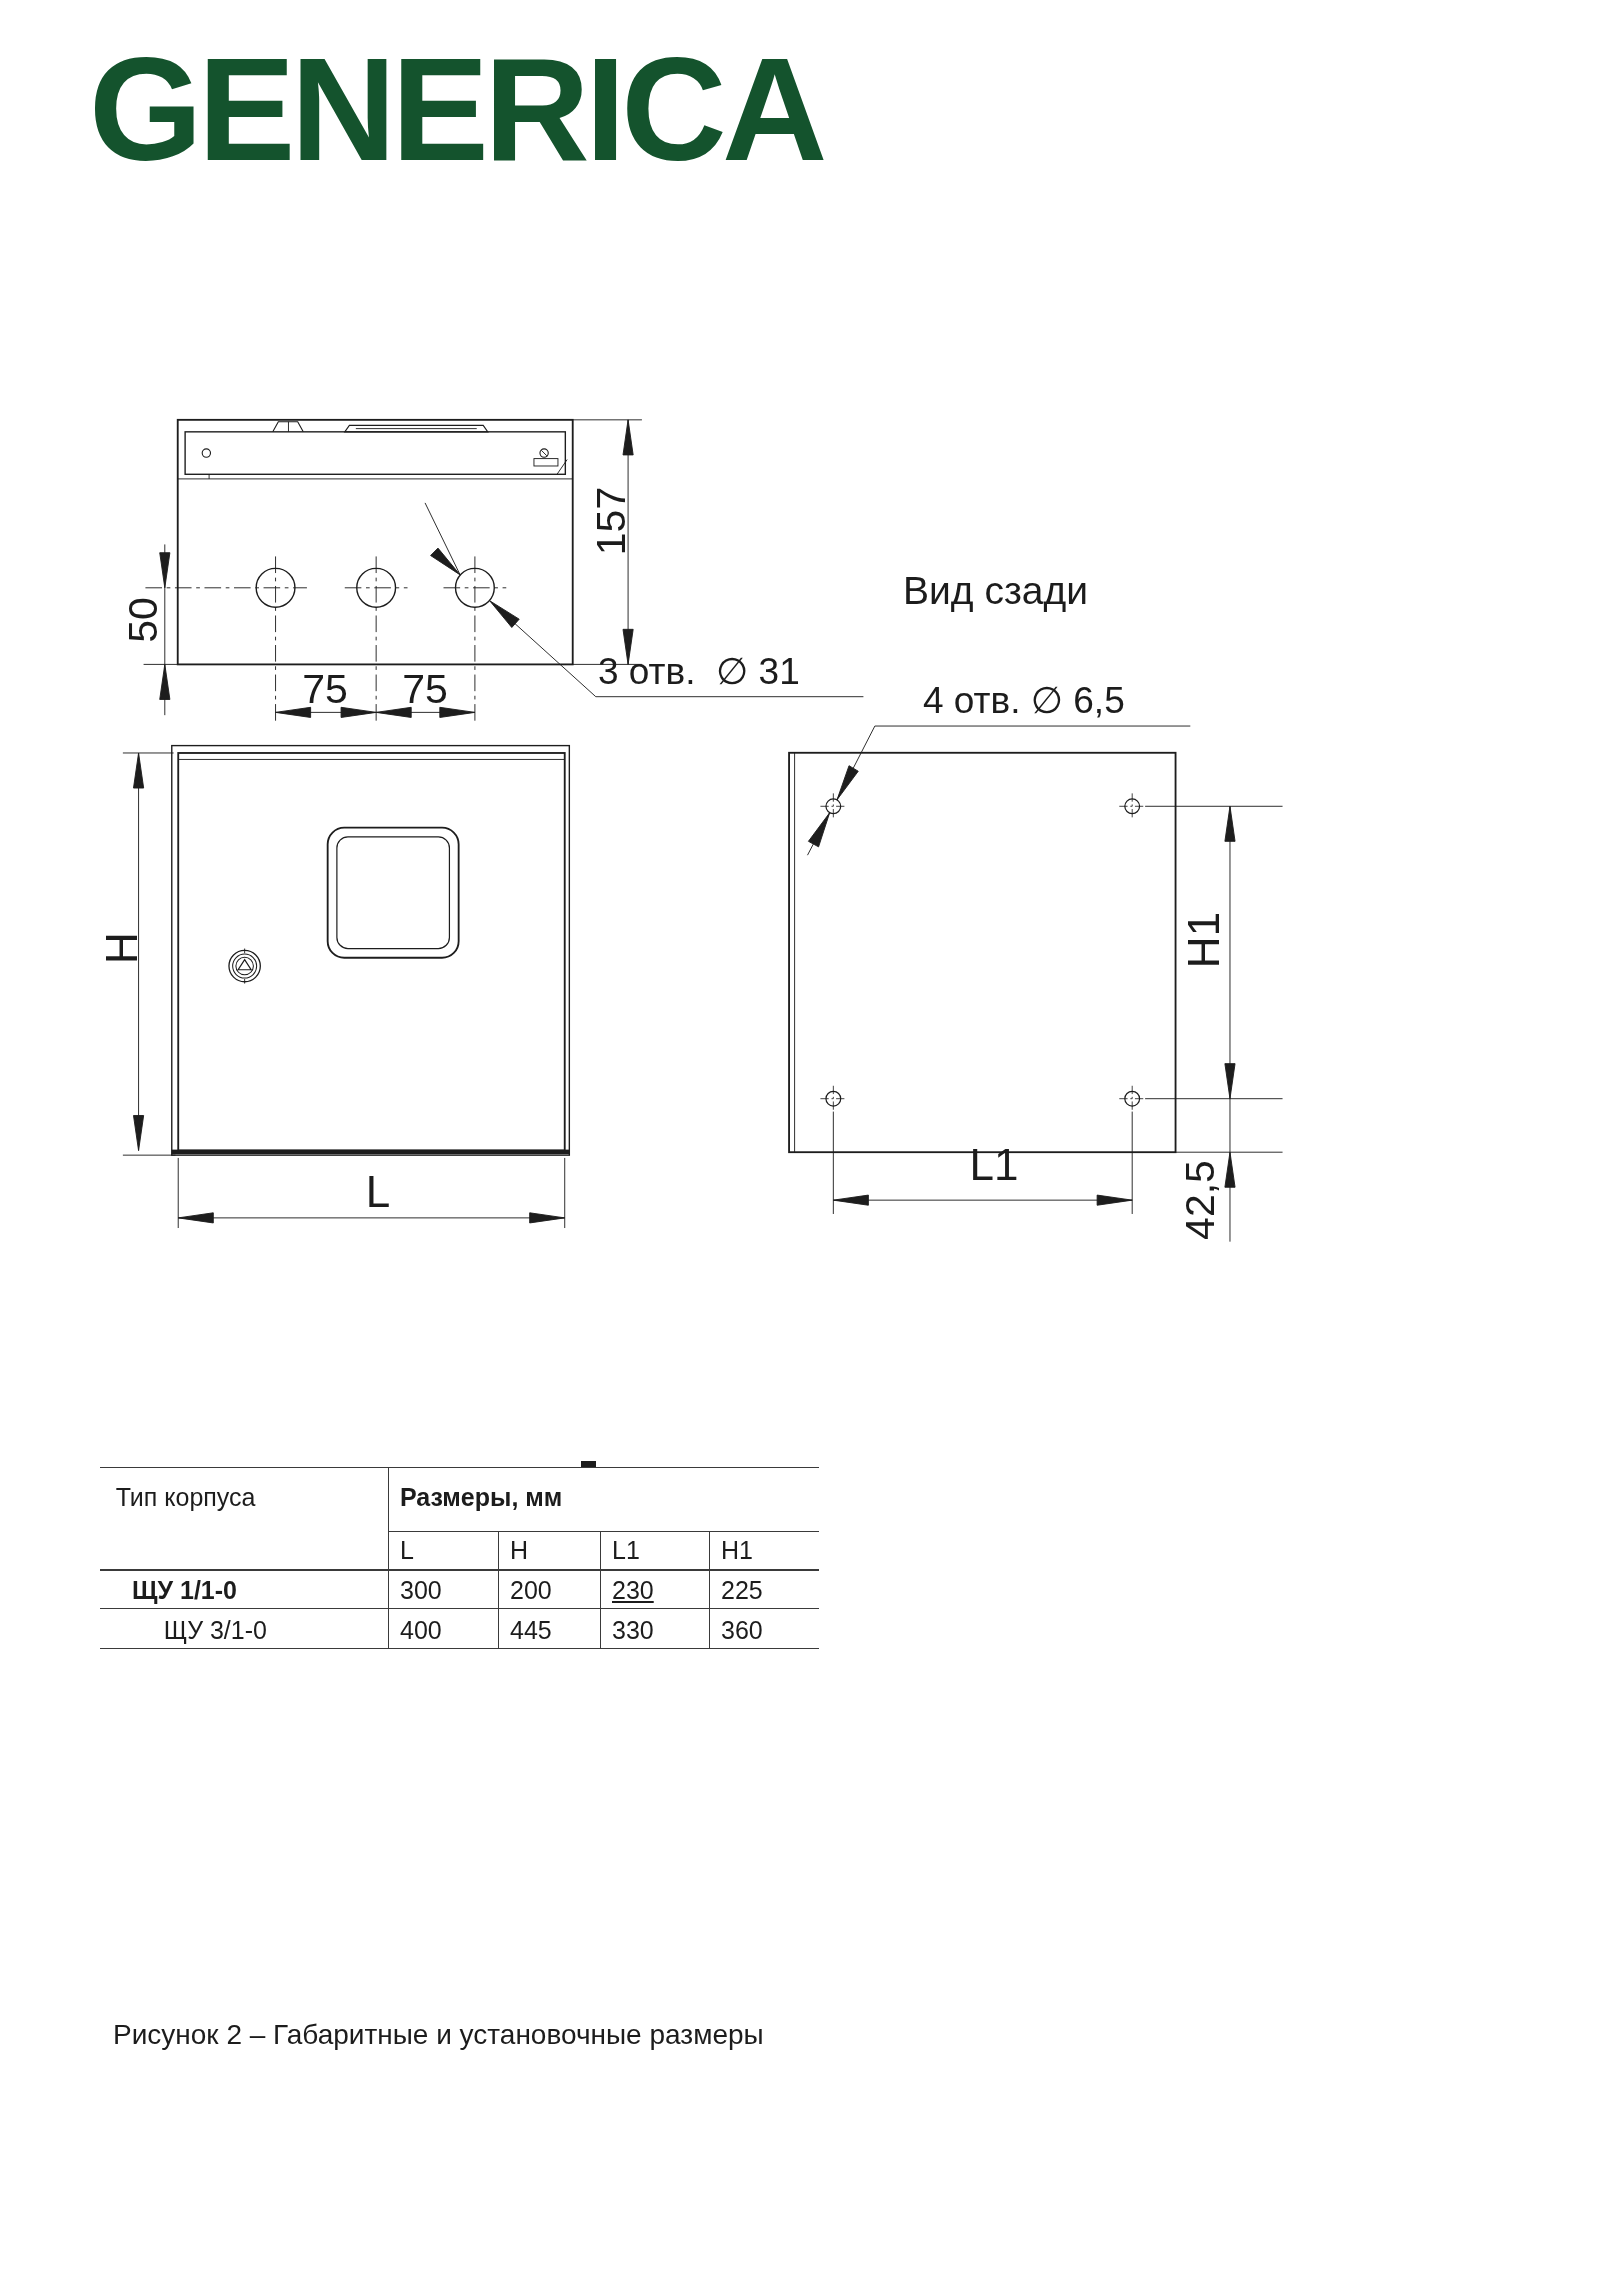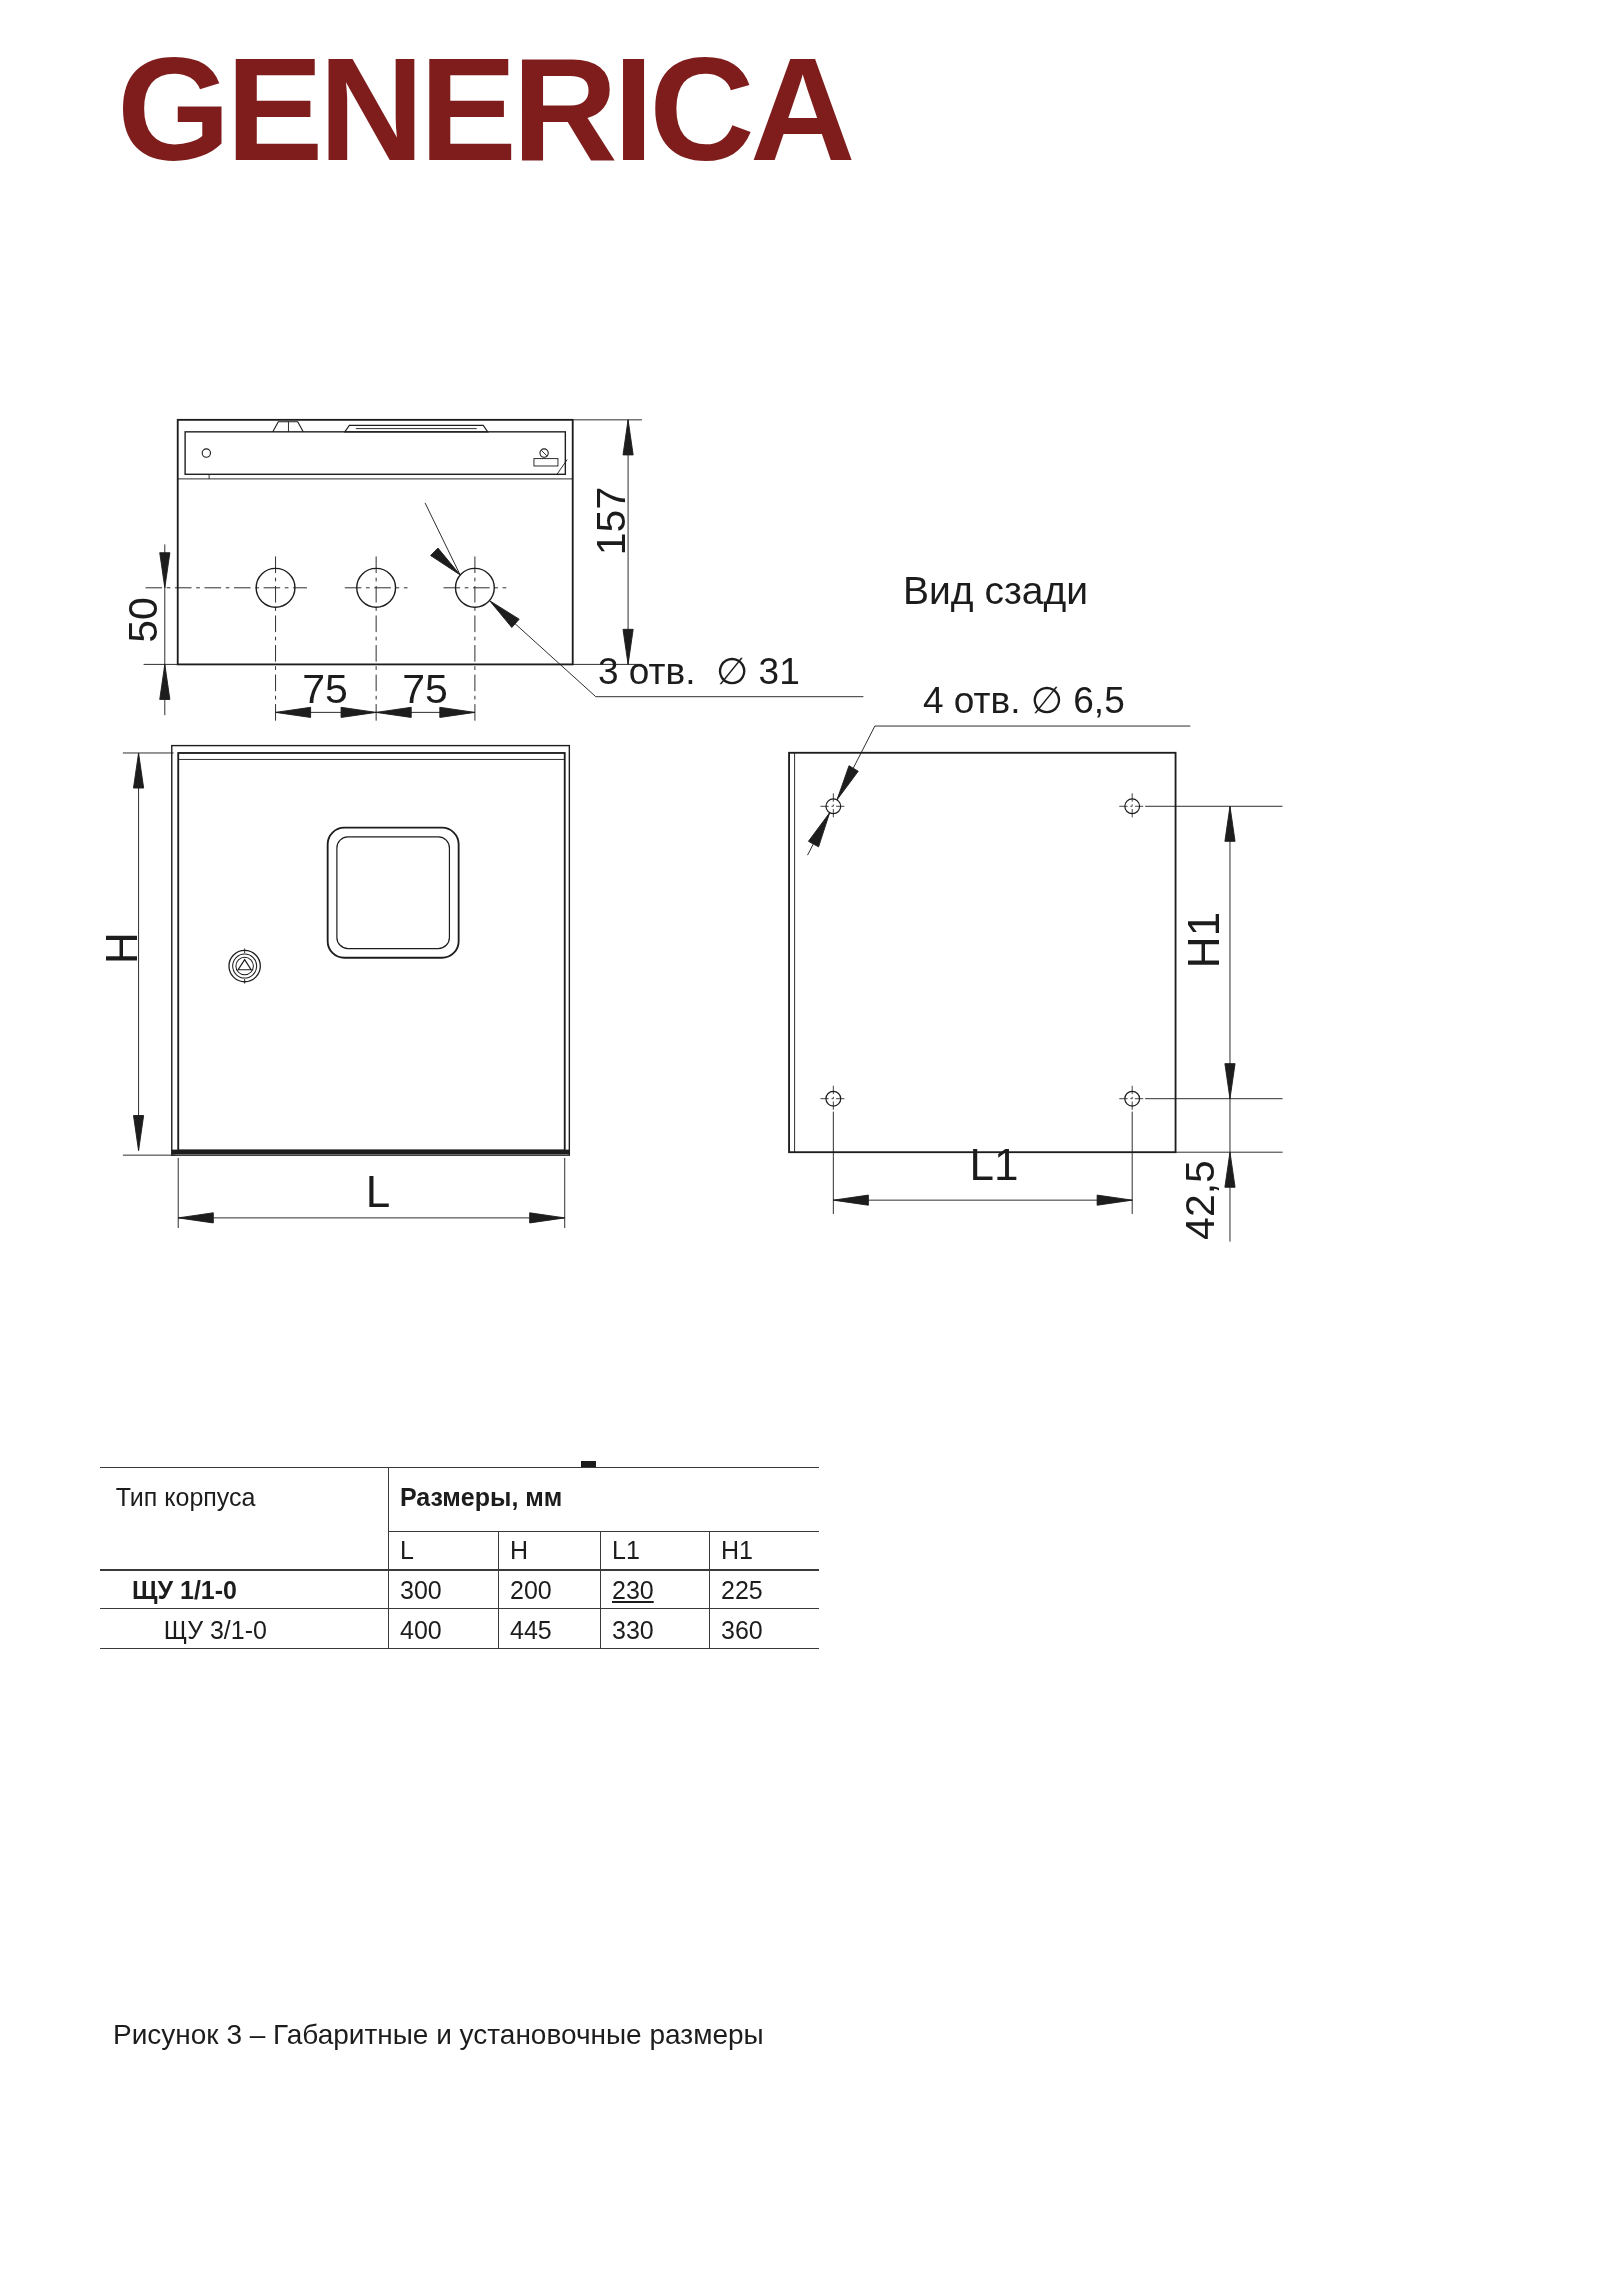--- a/index.html
+++ b/index.html
@@ -1,20 +1,20 @@
 <!DOCTYPE html>
 <html style="font-size:14.8px"><head>
 <meta charset="utf-8">
 <style>
   html,body{margin:0;padding:0;background:#fff;}
   .page{position:relative;width:1619px;height:2283px;background:#fff;overflow:hidden;
         font-family:"Liberation Sans",sans-serif;color:#1c1c1c;}
   .abs{position:absolute;}
   .logo{position:absolute;left:89px;top:37px;font-size:146px;font-weight:700;
-        letter-spacing:-4.6px;color:#7f1d1d;line-height:1.0;margin-left:28px;}
+        letter-spacing:-4.6px;color:#14532d;line-height:1.0;}
   .lbl{position:absolute;white-space:pre;color:#1c1c1c;}
   .lbl-c{transform:translate(-50%,-50%);text-align:center;}
   .lbl-rot{transform:translate(-50%,-50%) rotate(-90deg);}
   .dim-num{font-size:41px;}
   .dim-letter{font-size:44px;}
   .note{font-size:37px;}
   .view-title{font-size:39px;}
   svg{position:absolute;overflow:visible;}
   .tbl{position:absolute;left:100px;top:1467px;width:719px;height:180px;
        border-top:1.8px solid #3a3a3a;border-bottom:1.8px solid #3a3a3a;font-size:25px;}
@@ -219,16 +219,16 @@
     <div class="tcell" style="left:512px;top:108px;text-decoration:underline;">230</div>
     <div class="tcell" style="left:621px;top:108px;">225</div>
 
     <div class="tcell" style="left:15.7px;top:148px;margin-left:48px;">ЩУ 3/1-0</div>
     <div class="tcell" style="left:300px;top:148px;">400</div>
     <div class="tcell" style="left:410px;top:148px;">445</div>
     <div class="tcell" style="left:512px;top:148px;">330</div>
     <div class="tcell" style="left:621px;top:148px;">360</div>
   </div>
 
-  <div class="caption">Рисунок 3 – Габаритные и установочные размеры</div>
+  <div class="caption">Рисунок 2 – Габаритные и установочные размеры</div>
 
 </div>
 
 
 </body></html>

